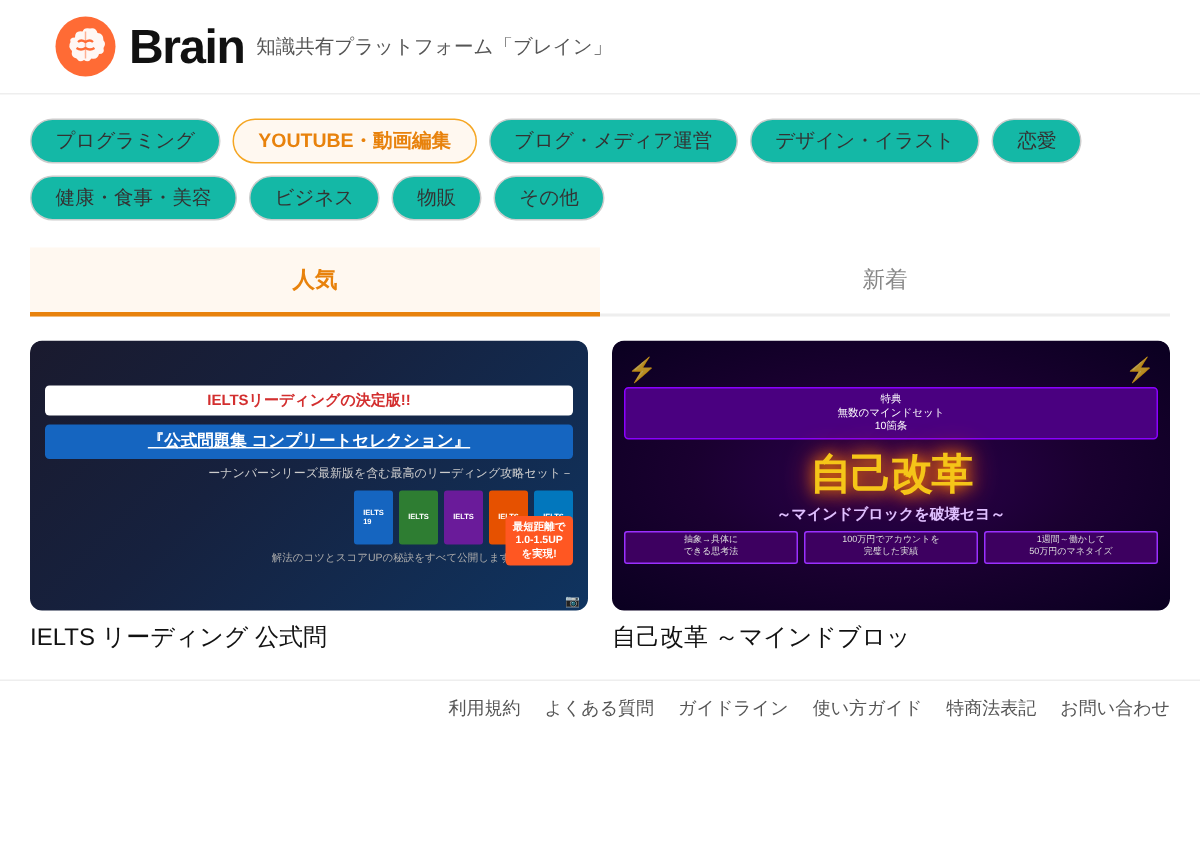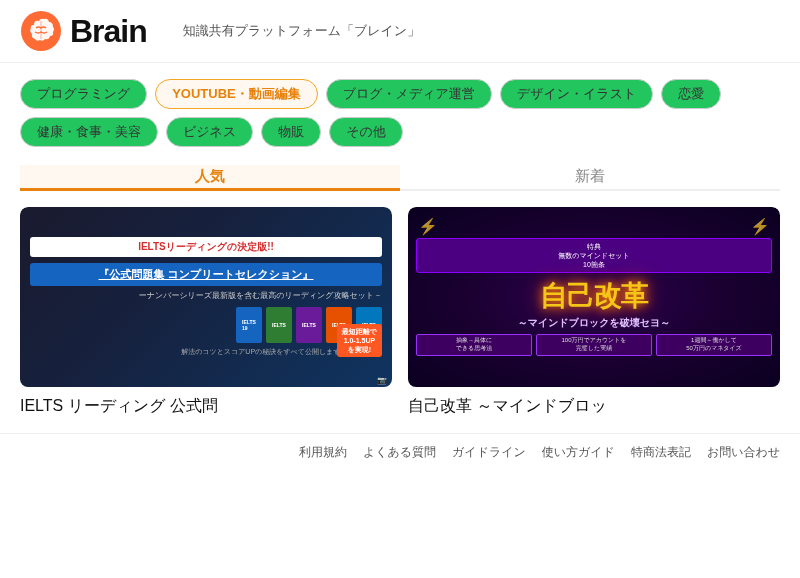--- a/index.html
+++ b/index.html
@@ -8,23 +8,23 @@
       background: #fff;
       width: 800px;
       min-height: 578px;
       overflow-x: hidden;
     }
 
     
     .header {
       display: flex;
       align-items: center;
-      padding: 10px 20px;
+      padding: 10px 36px;
       border-bottom: 1px solid #eee;
-      gap: 32px;
+      gap: 4px;
     }
     .logo-wrap {
       display: flex;
       align-items: center;
       gap: 8px;
     }
     .logo-icon {
       width: 42px;
       height: 42px;
     }
@@ -47,40 +47,40 @@
       flex-wrap: wrap;
       gap: 8px;
     }
     .cat-tag {
       border: 1.5px solid #ccc;
       border-radius: 20px;
       padding: 5px 16px;
       font-size: 13px;
       color: #333;
       cursor: pointer;
-      background: #22c55e;
+      background: #14b8a6;
       white-space: nowrap;
     }
     .cat-tag.active {
       border-color: #f5a623;
       background: #fff8f0;
       color: #e8820c;
       font-weight: 700;
     }
 
     
     .tabs {
       display: flex;
       margin: 14px 20px 0;
       border-bottom: 2px solid #eee;
     }
     .tab {
       flex: 1;
       text-align: center;
-      padding: 2px 0;
+      padding: 12px 0;
       font-size: 15px;
       cursor: pointer;
       color: #888;
       border-bottom: 3px solid transparent;
       margin-bottom: -2px;
     }
     .tab.active {
       color: #e8820c;
       border-bottom: 3px solid #e8820c;
       font-weight: 600;

